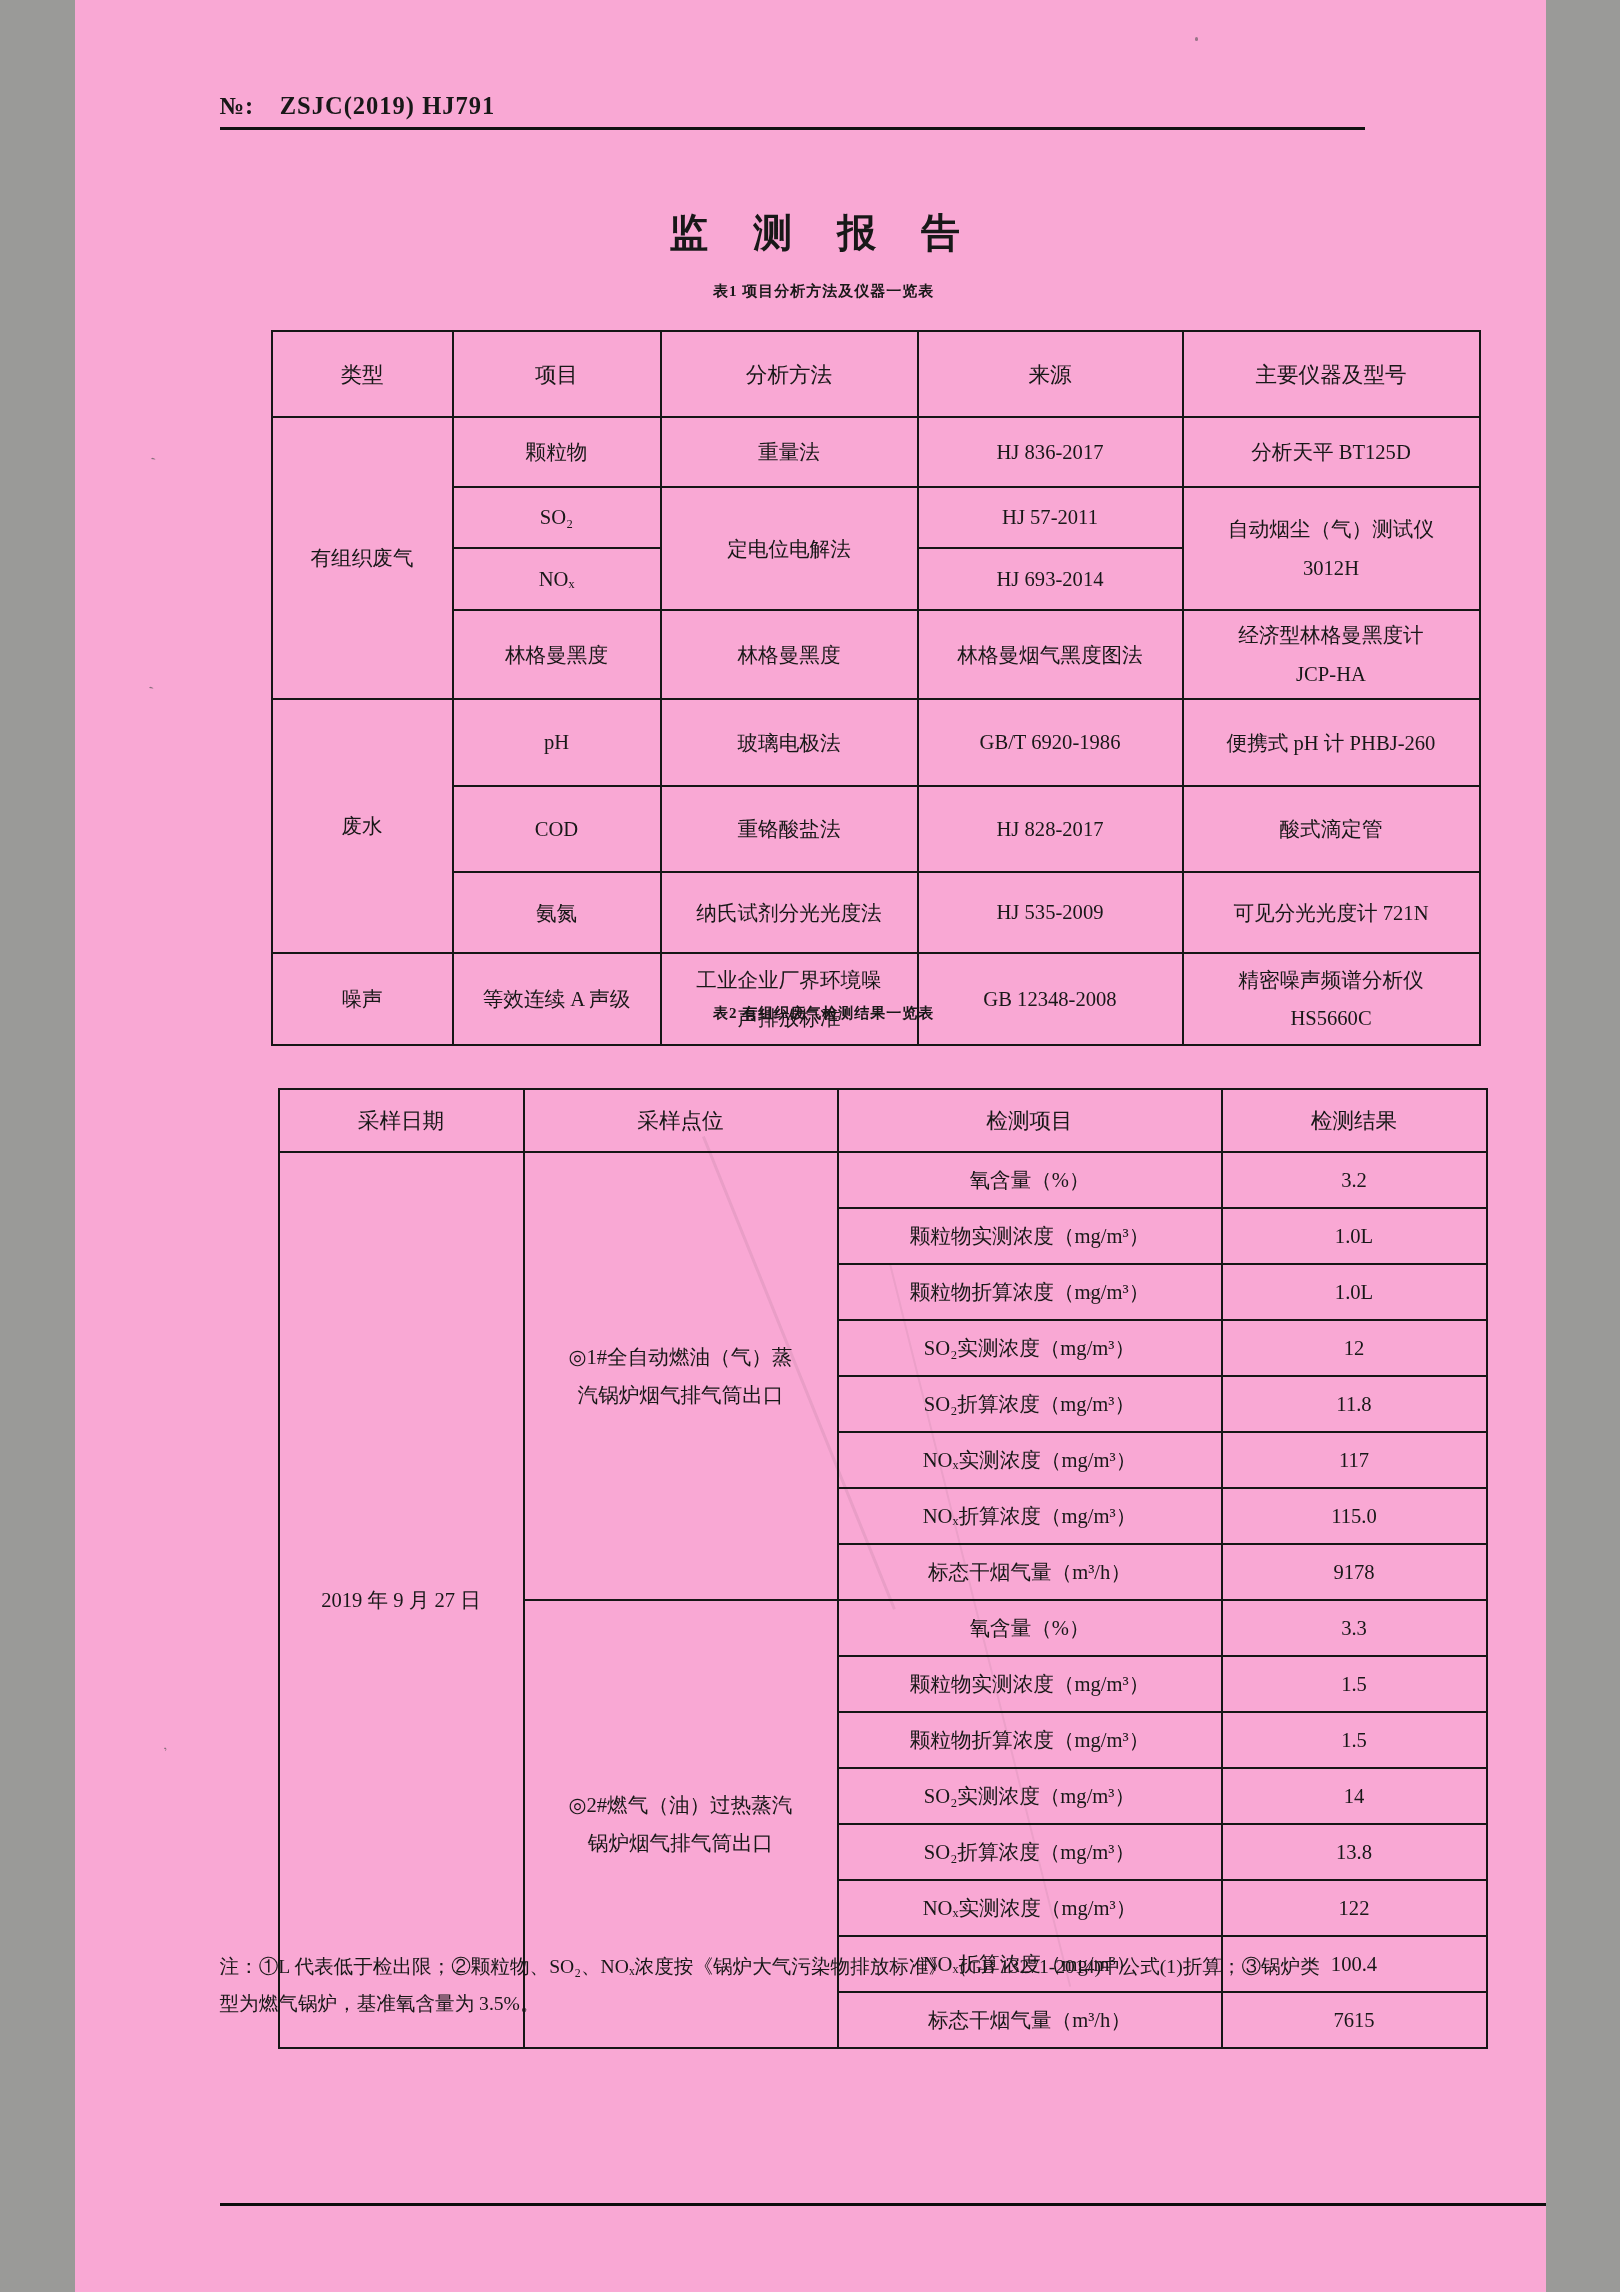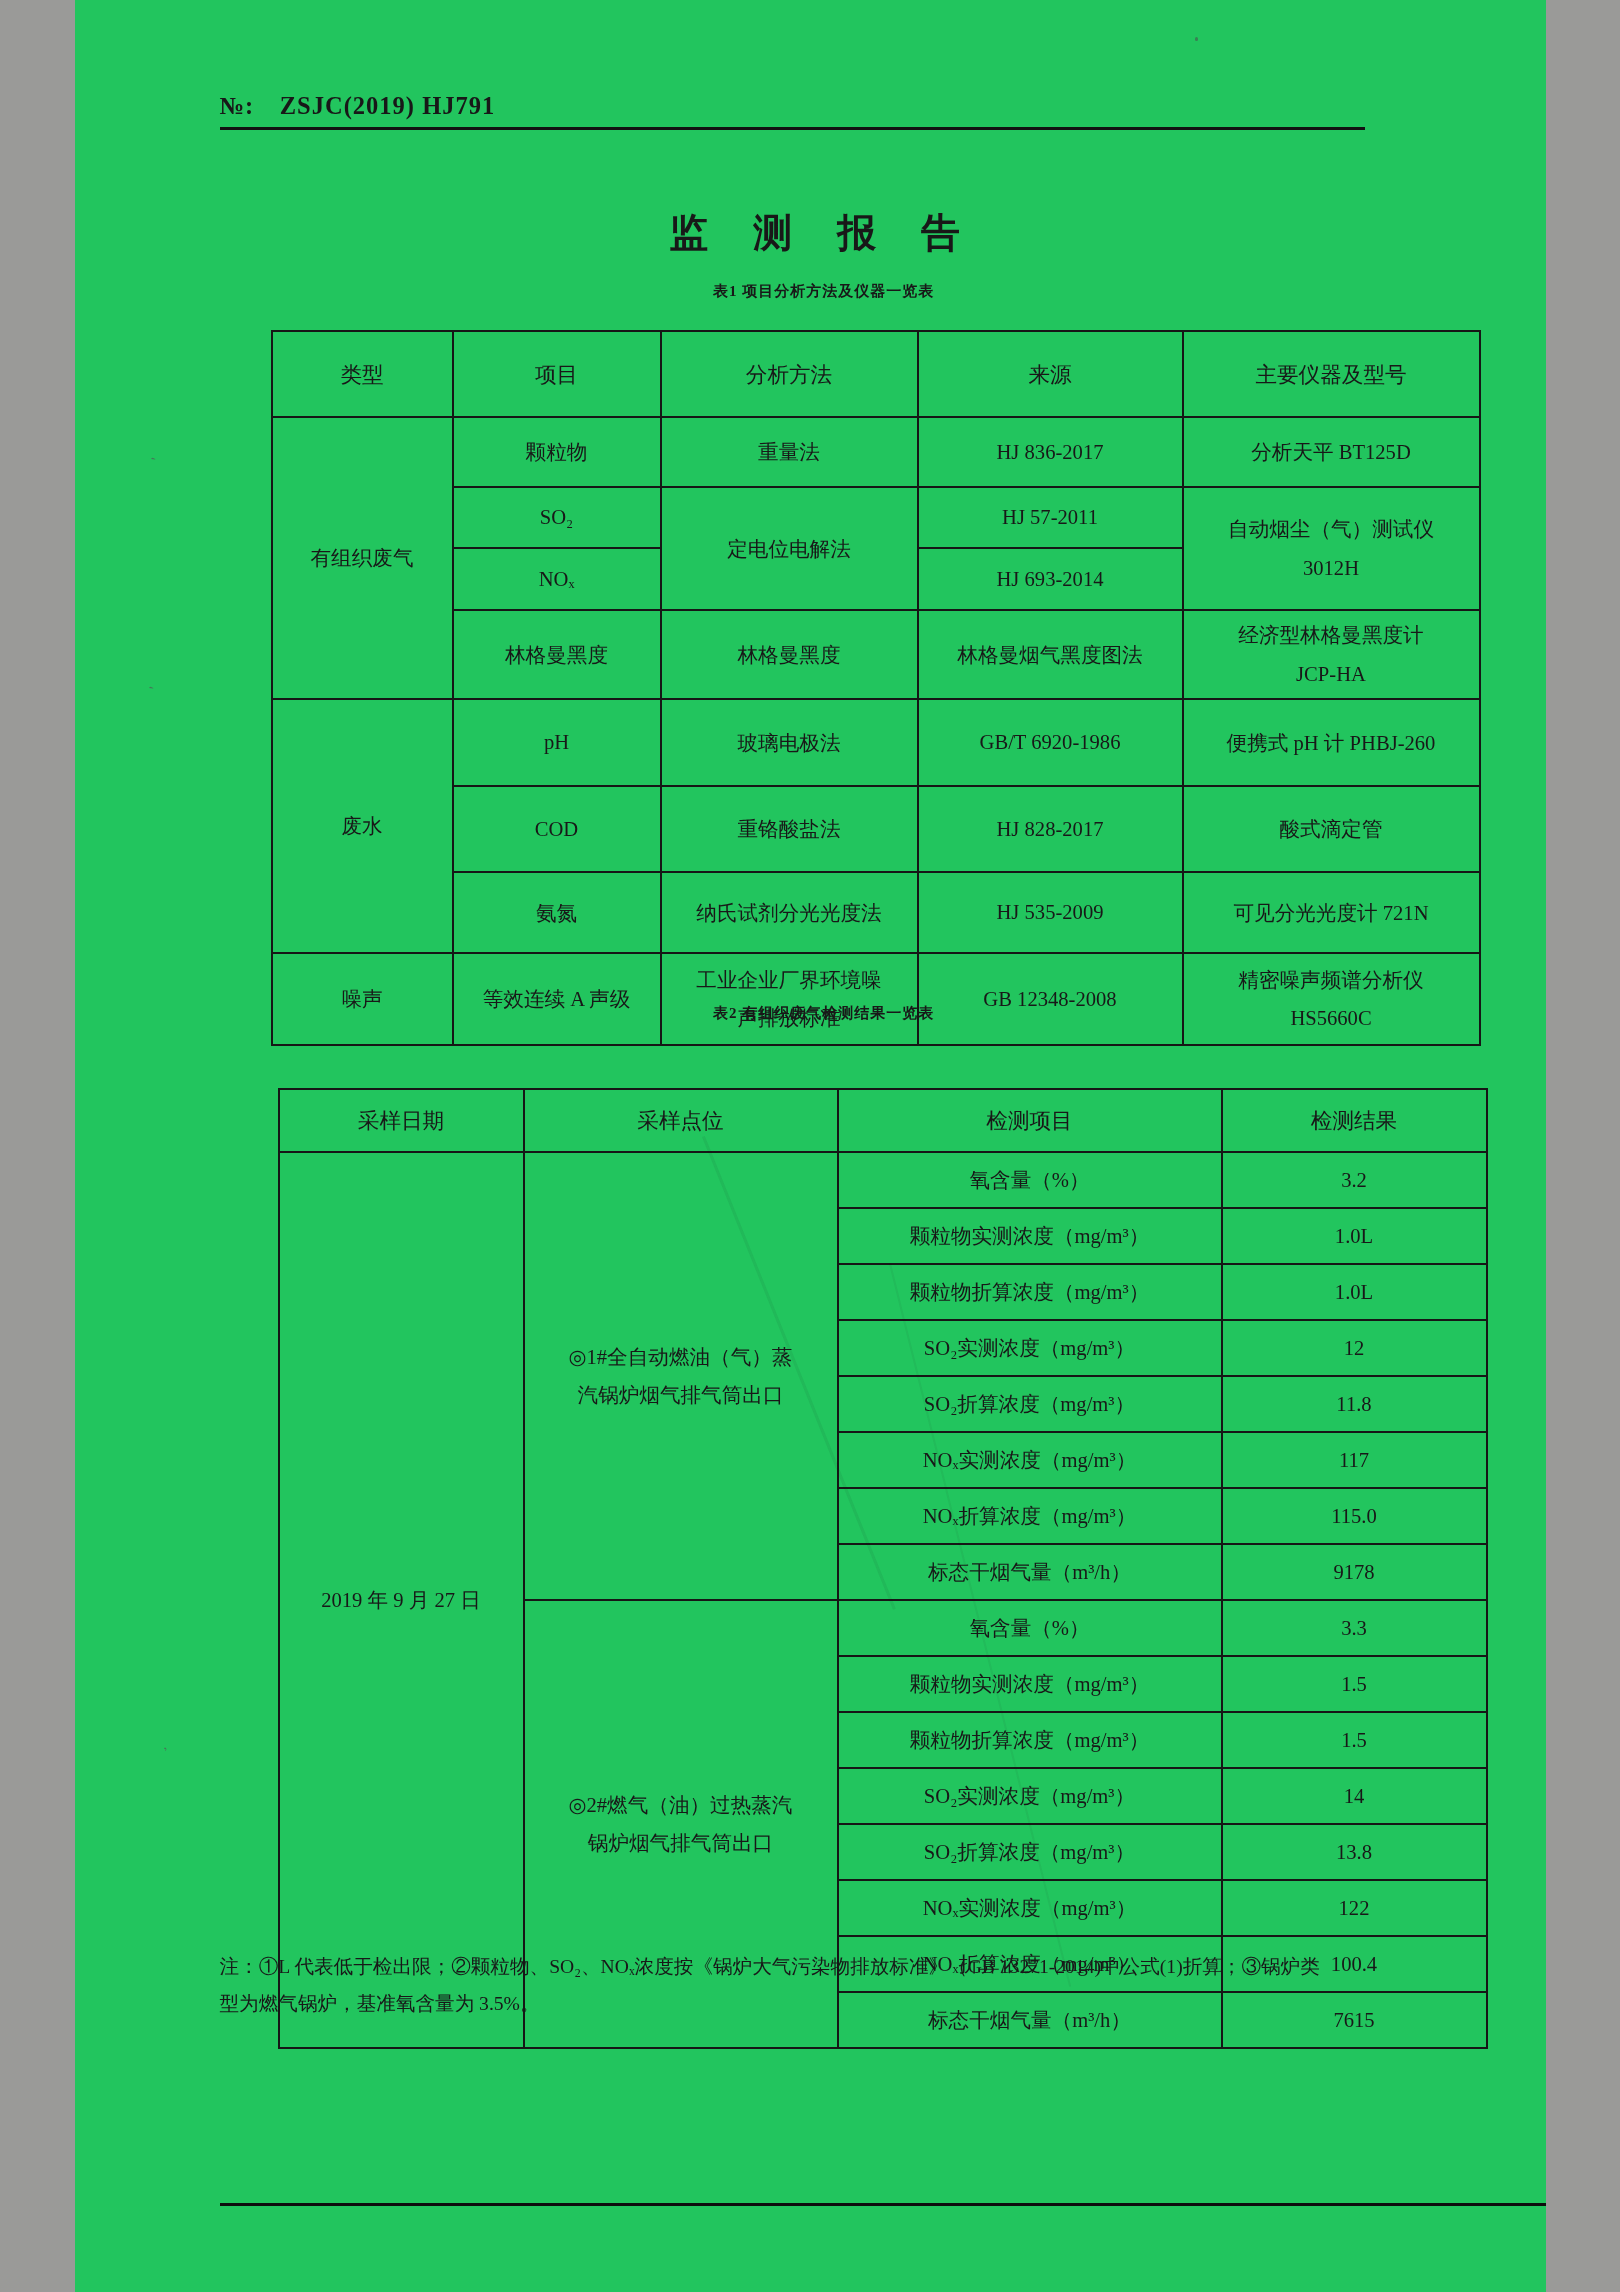--- a/index.html
+++ b/index.html
@@ -1,20 +1,20 @@
 <!DOCTYPE html>
 <html><head>
 <meta charset="utf-8">
 <style>
   html,body{margin:0;padding:0;background:#9a9a98;}
   .page{
     position:relative;
     width:1471px;height:2293px;
     margin:0 auto;
-    background:#22c55e;
+    background:#f9a8d4;
     font-family:"Liberation Serif","DejaVu Serif",serif;
     color:#181818;
     overflow:hidden;
   }
   .no-line{
     position:absolute;left:145px;top:92px;width:1145px;
     border-bottom:3.9px solid #121212;
     padding-bottom:6.9px;
     font-size:24.5px;font-weight:bold;letter-spacing:1px;
   }

